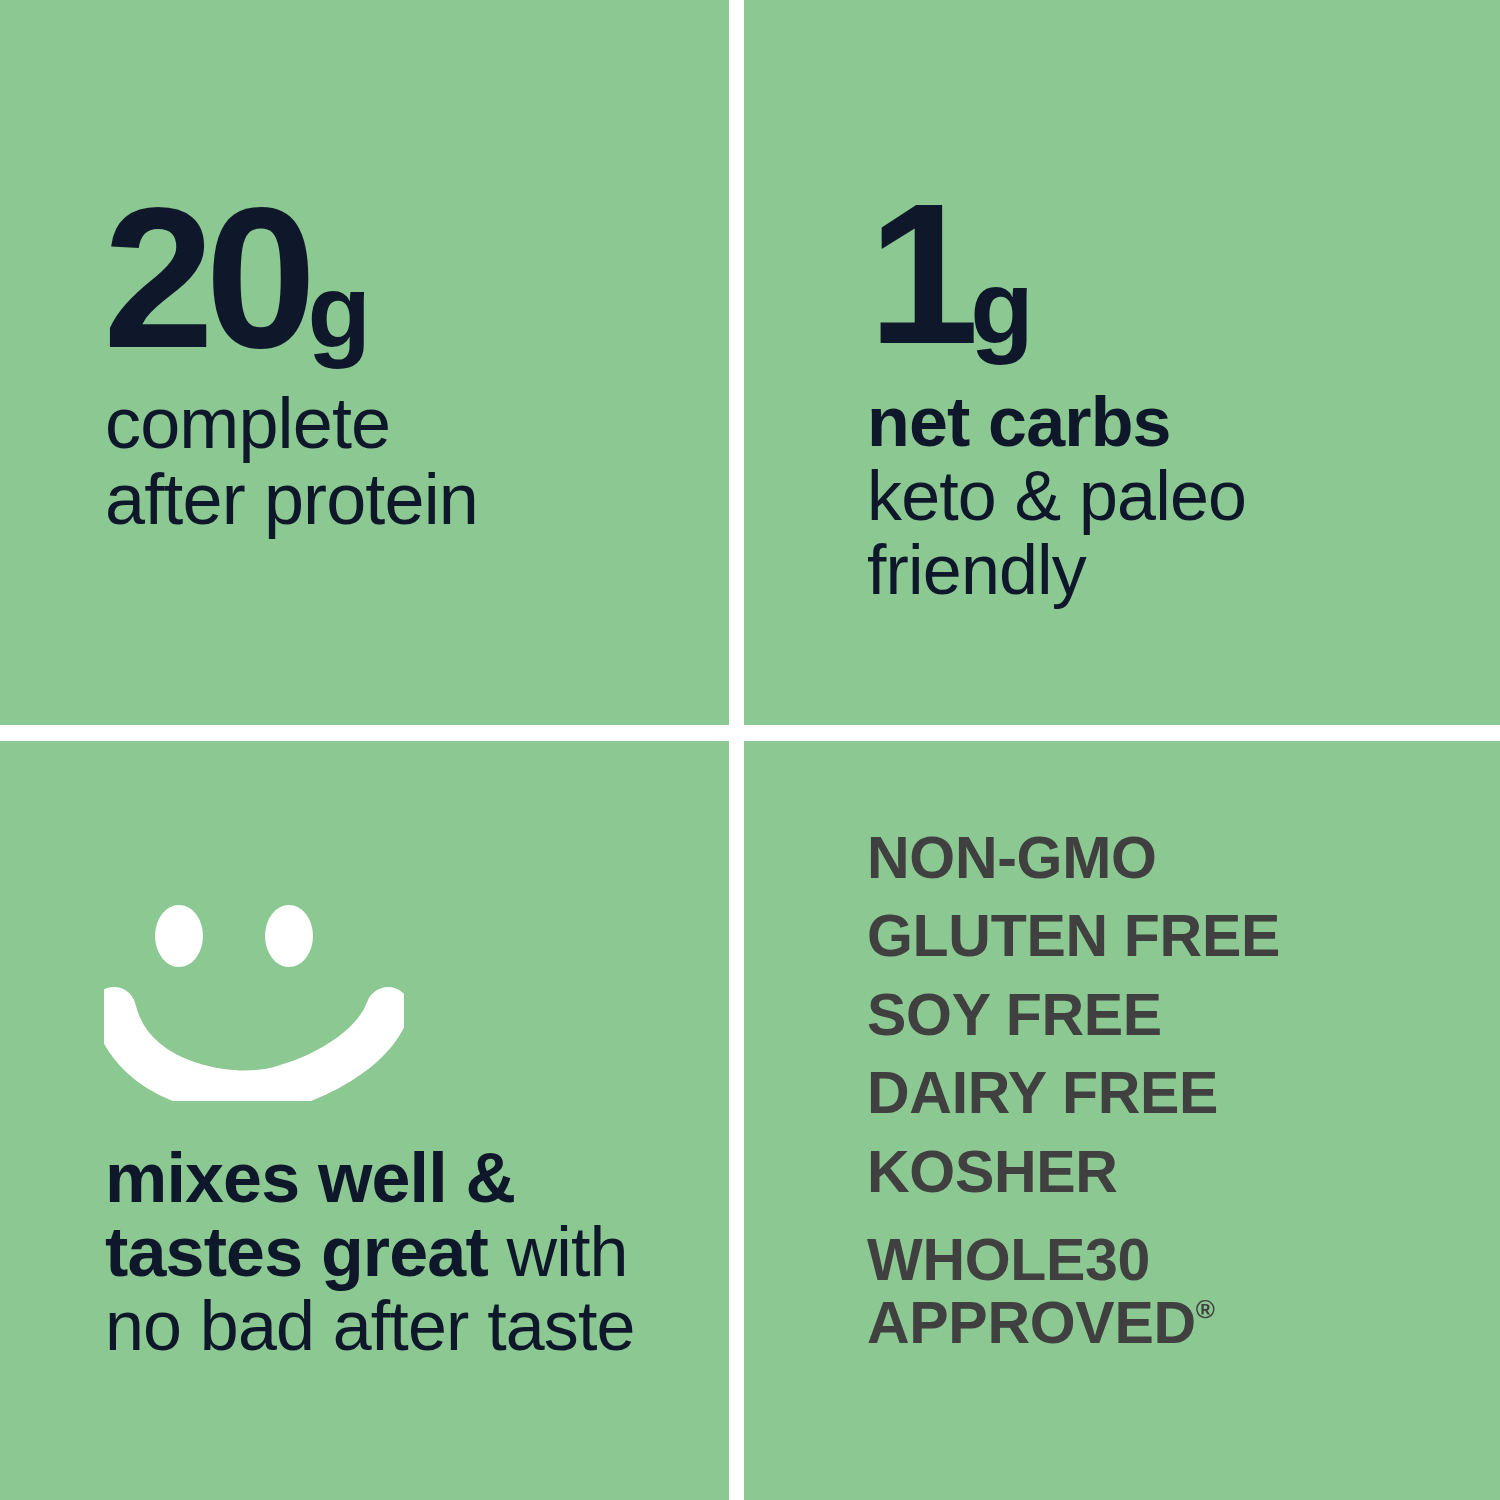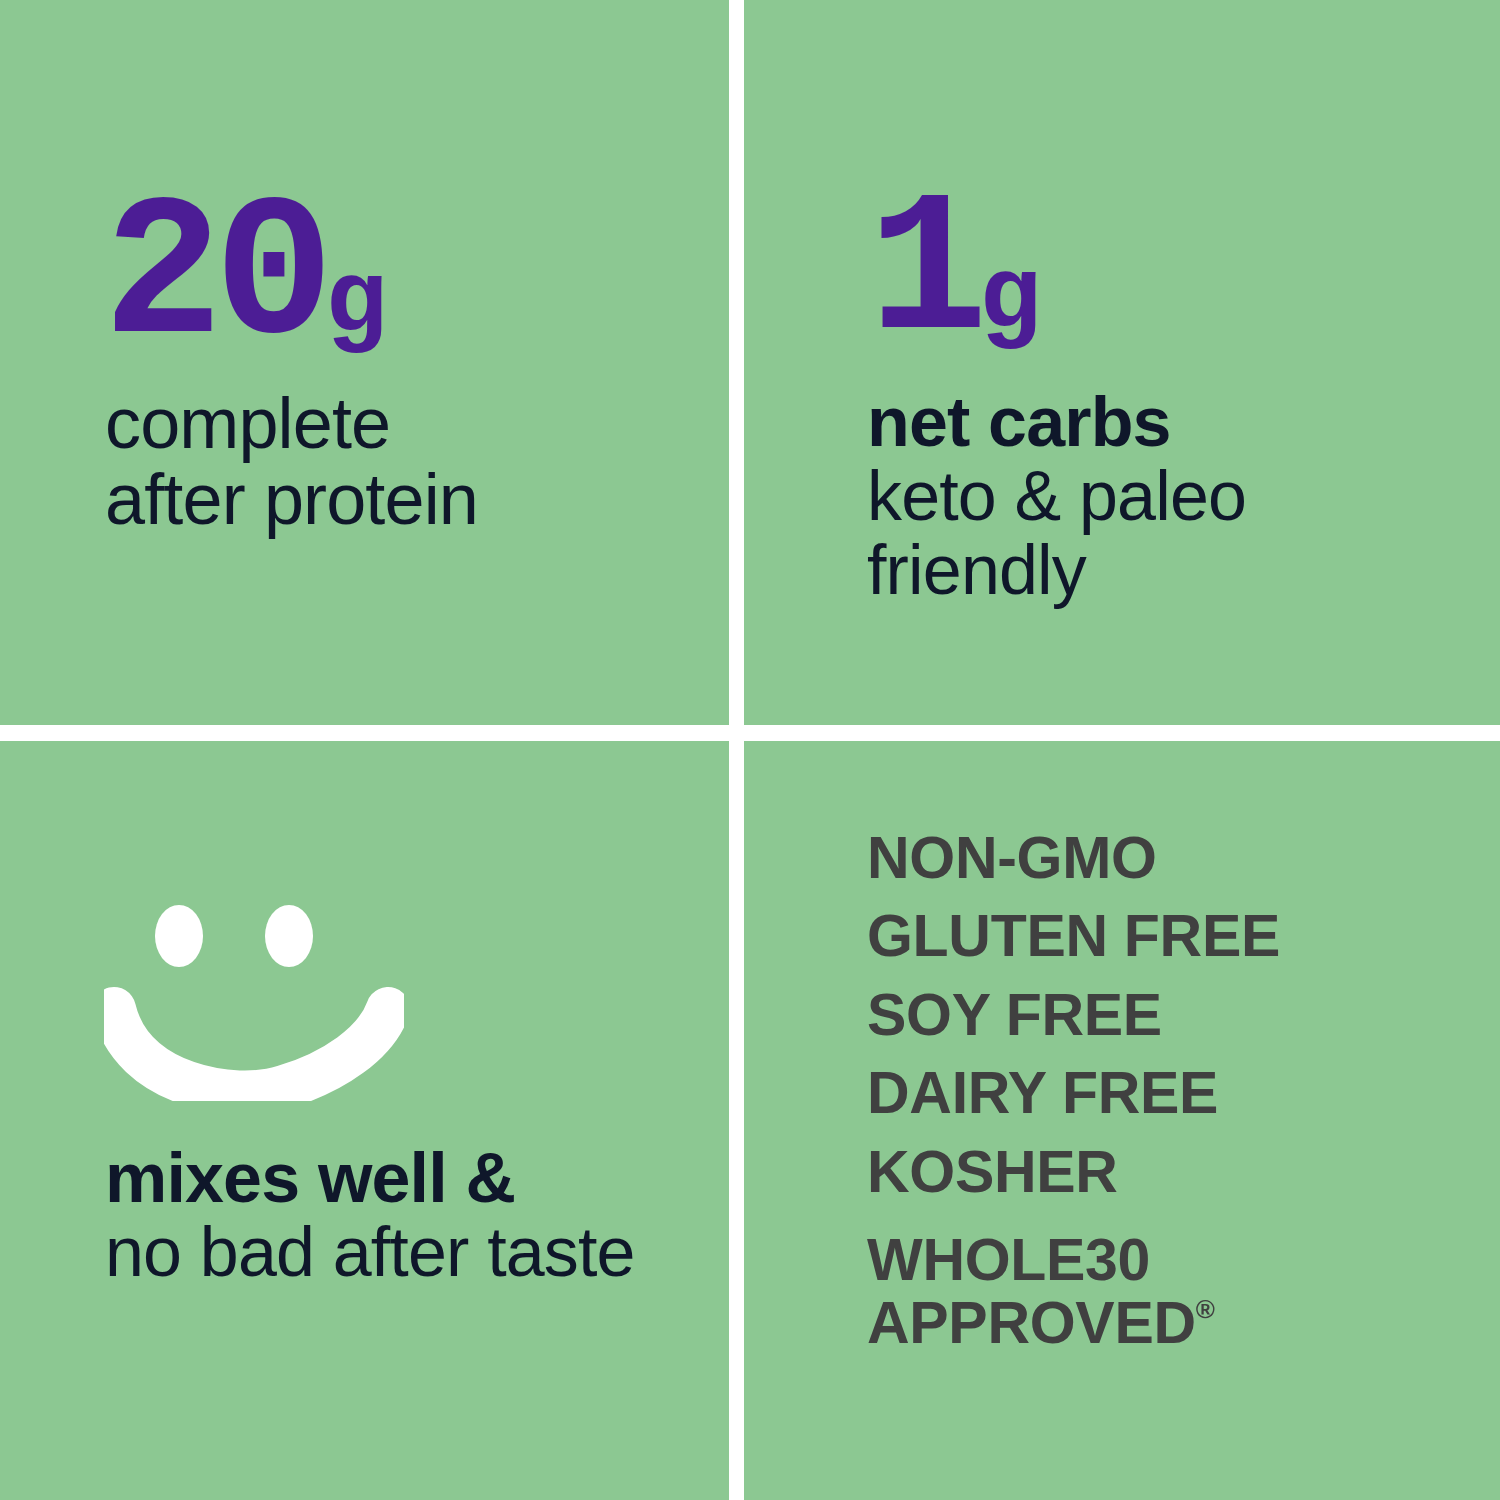--- a/index.html
+++ b/index.html
@@ -36,26 +36,25 @@
   .panel.br { margin:0; }
 
   .panel-inner {
     position:absolute;
     left:0; top:0; right:0; bottom:0;
   }
 
   
   .stat-line {
     position:absolute;
-    color:#4c1d95;
+    color:#0f172a;
     font-weight:800;
     letter-spacing:-0.035em;
     line-height:1;
     white-space:nowrap;
-    font-family:Liberation Mono, monospace;
   }
   .stat-number {
     font-size:200px;
     font-weight:800;
     letter-spacing:-0.045em;
   }
   .stat-unit {
     font-size:104px;
     font-weight:800;
     letter-spacing:-0.02em;
@@ -138,20 +137,21 @@
     <div class="panel-inner">
       <div class="smiley" style="left:104px; top:150px;">
         <svg width="300" height="210" viewBox="0 0 300 210" aria-hidden="true">
           <ellipse cx="75" cy="45" rx="24" ry="31" fill="#ffffff"></ellipse>
           <ellipse cx="185" cy="45" rx="24" ry="31" fill="#ffffff"></ellipse>
           <path d="M10 118 C 28 195, 130 212, 180 196 C 230 181, 272 152, 284 118" fill="none" stroke="#ffffff" stroke-width="44" stroke-linecap="round"></path>
         </svg>
       </div>
       <div class="copy copy-q3" style="left:105px; top:400px;">
         <span class="ln"><span class="strong">mixes well &amp;</span></span>
+        <span class="ln"><span class="strong">tastes great</span><span class="light"> with</span></span>
         <span class="ln light">no bad after taste</span>
       </div>
     </div>
   </div>
 
   <div class="panel br">
     <div class="panel-inner">
       <ul class="cert-list" style="left:123px; top:78px;">
         <li class="cert-item">NON-GMO</li>
         <li class="cert-item">GLUTEN FREE</li>

